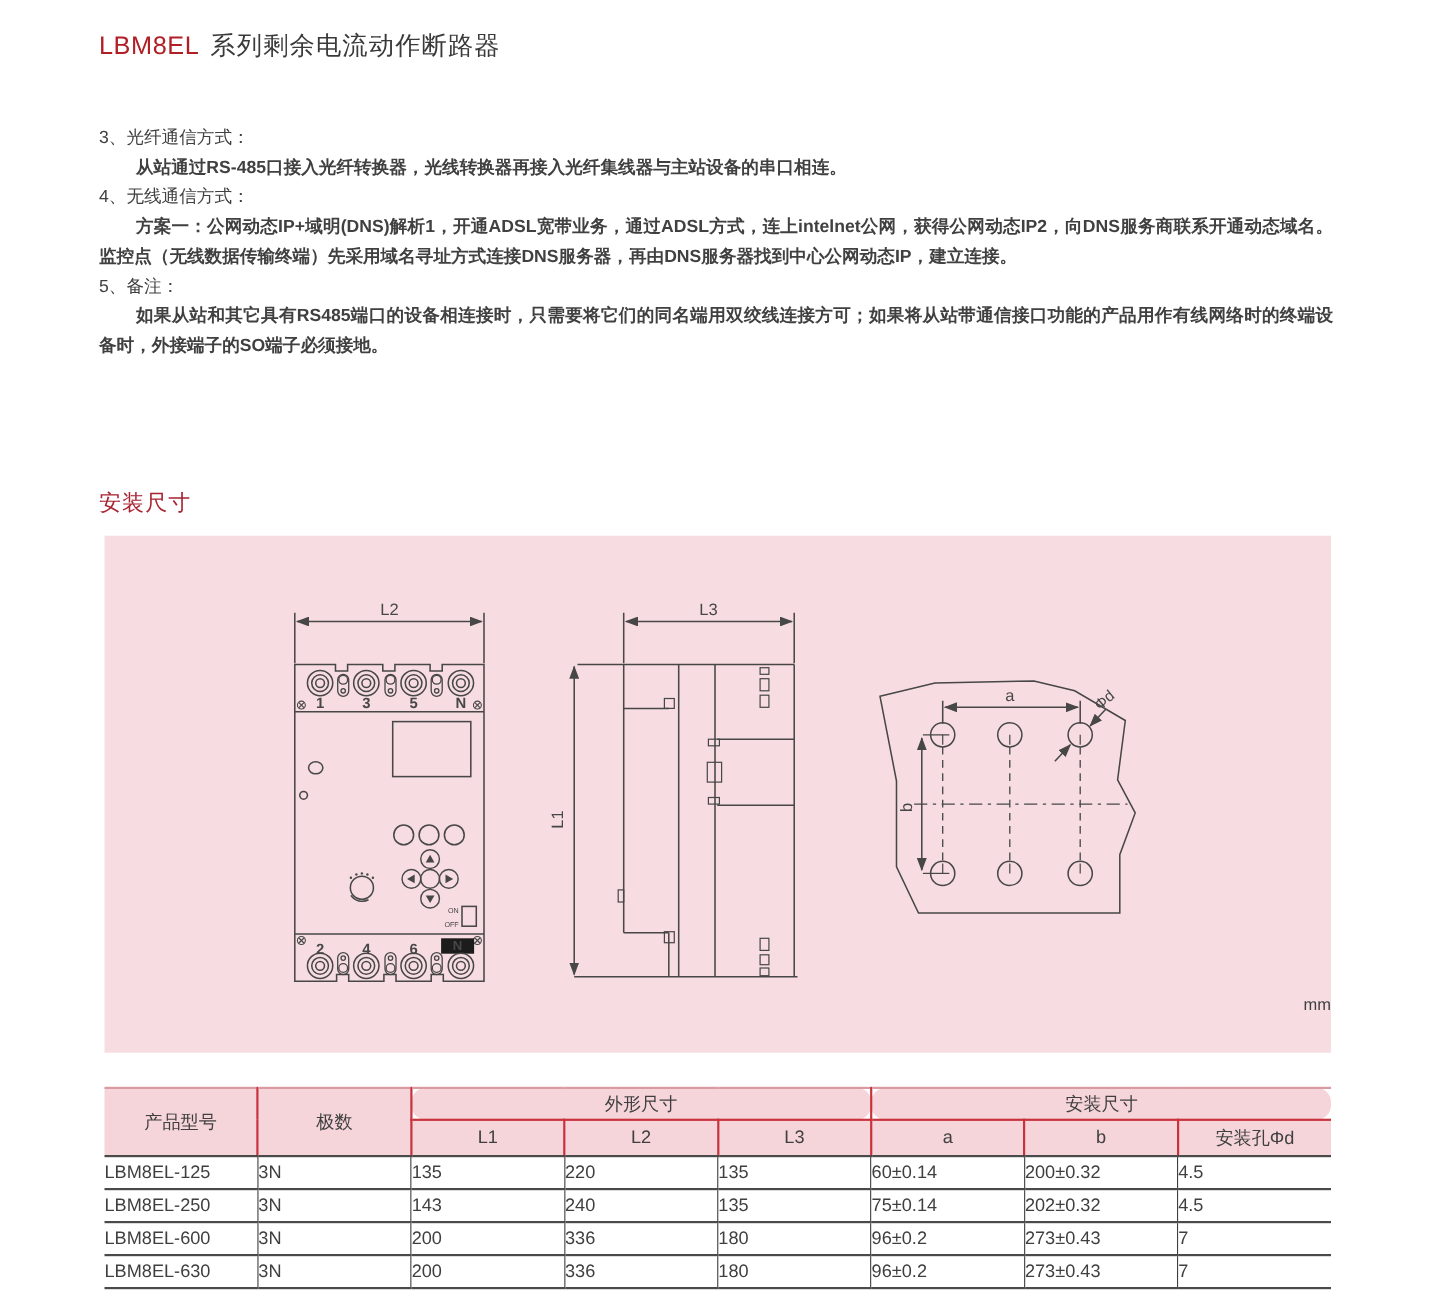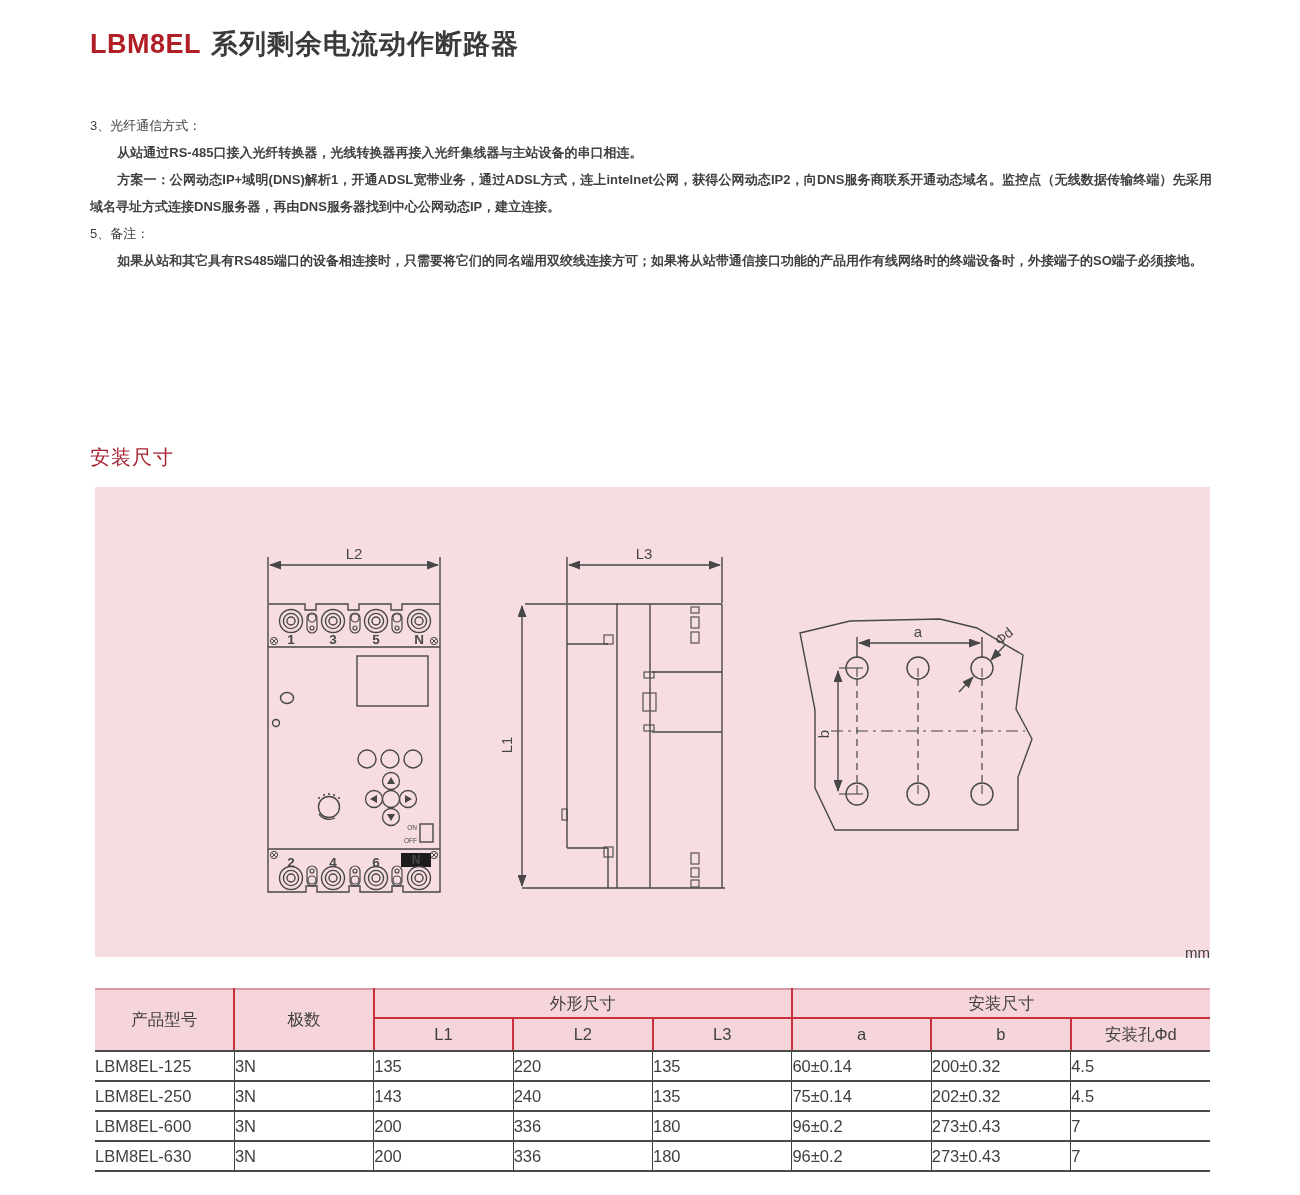--- a/index.html
+++ b/index.html
@@ -7,78 +7,79 @@
   body {
     width:1300px; height:1195px;
     font-family:"Liberation Sans","DejaVu Sans",sans-serif;
     color:#3f3f3f;
     position:relative;
   }
   .page { position:relative; width:1300px; height:1195px; overflow:hidden; background:#fff; }
 
   .doc-title {
     position:absolute; left:90px; top:26px;
-    font-size:27px; font-weight:bold; color:#3a3a3a; letter-spacing:1px;
+    font-size:23px; font-weight:normal; color:#3a3a3a; letter-spacing:1px;
   }
   .doc-title .model { color:#b01f26; margin-right:10px; letter-spacing:0.5px; }
 
   .body-text {
     position:absolute; left:90px; top:112px; width:1122px;
-    font-size:13px; line-height:27px; text-align:justify; color:#404040;
+    font-size:16px; line-height:27px; text-align:justify; color:#404040;
   }
   .body-text p { margin:0; }
   .body-text p.indent { text-indent:2.1em;font-weight:bold; }
 
   .section-heading {
     position:absolute; left:90px; top:444px;
     font-size:20px; color:#a82331; letter-spacing:1px;
   }
 
   .diagram-panel {
     position:absolute; left:95px; top:487px; width:1115px; height:470px;
     background:#f7dde1;
   }
   .diagram-panel svg { display:block; }
   svg text { font-family:"Liberation Sans","DejaVu Sans",sans-serif; fill:#474747; }
 
   .unit-label {
-    position:absolute; left:95px; top:944px; width:1115px;
+    position:absolute; left:95px; top:905px; width:1115px;
     text-align:right; font-size:15px; color:#3f3f3f;
   }
 
   .dim-table-wrap { position:absolute; left:95px; top:988px; width:1115px; }
   table.dim-table {
     width:1115px; border-collapse:collapse; table-layout:fixed;
     border-top:2px solid #da9aa2;
     font-size:16.5px; color:#3f3f3f;
   }
   .dim-table col { width:12.5%; }
   .dim-table th { font-weight:normal; background:#f5d5da; }
   .dim-table .hrow1 th { height:29px; }
   .dim-table .hrow2 th { height:33px; }
   .dim-table tbody td { height:30px; text-align:left; background:#ffffff; border-bottom:2px solid #4a4a4a; border-right:1.5px solid #3f3f3f; }
   .dim-table tbody td:last-child { border-right:none; }
   .dim-table th { border-right:2px solid #c9323c; }
   .dim-table th:last-child { border-right:none; }
-  .dim-table th.group { border-bottom:2px solid #c9323c; }
+  .dim-table th.group { border-bottom:2px solid #c9323c;border-radius:13px; }
   .dim-table .hrow2 th, .dim-table th[rowspan] { border-bottom:2.5px solid #4a4a4a; }
   .dim-table th { text-align:center; }
 </style>
 </head>
 <body>
 
 <div class="page">
 
   <div class="doc-title">
     <span class="model">LBM8EL</span><span>系列剩余电流动作断路器</span>
   </div>
 
   <div class="body-text">
     <p>3、光纤通信方式：</p>
     <p class="indent">从站通过RS-485口接入光纤转换器，光线转换器再接入光纤集线器与主站设备的串口相连。</p>
+    <p>4、无线通信方式：</p>
     <p class="indent">方案一：公网动态IP+域明(DNS)解析1，开通ADSL宽带业务，通过ADSL方式，连上intelnet公网，获得公网动态IP2，向DNS服务商联系开通动态域名。监控点（无线数据传输终端）先采用域名寻址方式连接DNS服务器，再由DNS服务器找到中心公网动态IP，建立连接。</p>
     <p>5、备注：</p>
     <p class="indent">如果从站和其它具有RS485端口的设备相连接时，只需要将它们的同名端用双绞线连接方可；如果将从站带通信接口功能的产品用作有线网络时的终端设备时，外接端子的SO端子必须接地。</p>
   </div>
 
   <div class="section-heading">安装尺寸</div>
 
   <div class="diagram-panel">
     <svg width="1115" height="470" viewBox="0 0 1115 470">
       <defs>

